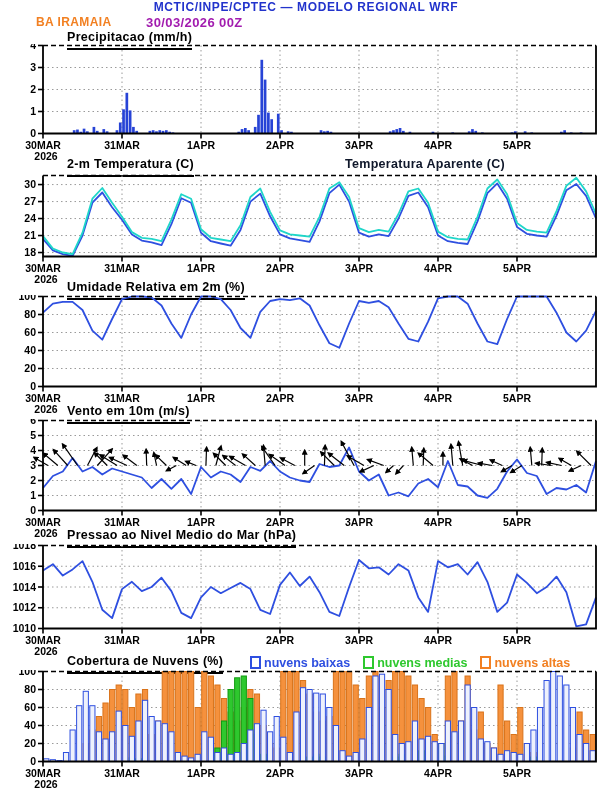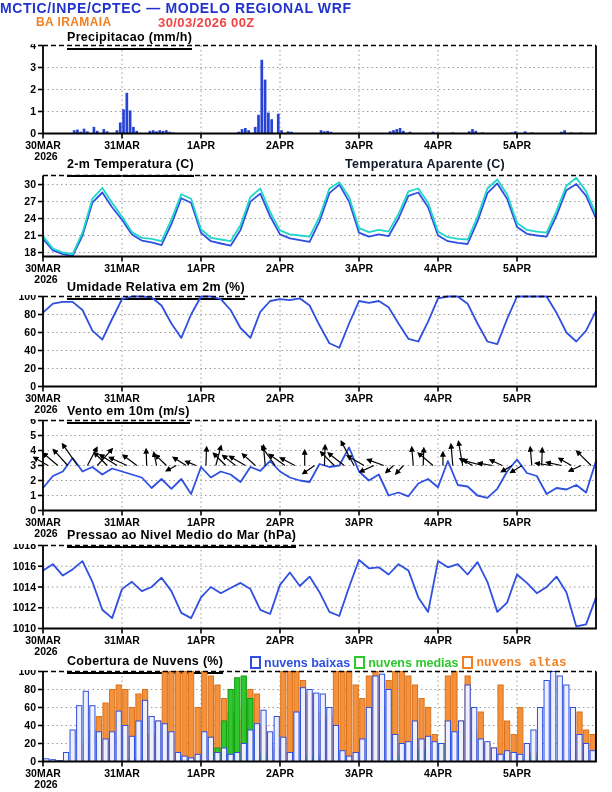--- a/index.html
+++ b/index.html
@@ -1,60 +1,60 @@
 <!DOCTYPE html>
 <html><head>
 <meta charset="utf-8">
 <style>
   html,body{margin:0;padding:0;background:#fff;}
   #page{position:relative;width:612px;height:792px;background:#ffffff;overflow:hidden;
         font-family:"Liberation Sans",sans-serif;font-weight:700;}
-  .hdr-title{position:absolute;top:0px;left:0;right:0;font-size:14px;
+  .hdr-title{position:absolute;top:0px;left:0;right:0;text-align:center;font-size:12px;
              letter-spacing:0.6px;}
   .hdr-station{position:absolute;top:15px;left:36px;font-size:12px;letter-spacing:0.4px;}
   .hdr-run{position:absolute;top:15px;left:146px;font-size:13px;letter-spacing:0.4px;}
   .hdr-loc{position:absolute;top:30px;left:354px;font-size:12.5px;letter-spacing:0.3px;}
   .ptitle{position:absolute;left:67px;font-size:12.5px;color:#000;border-bottom:2px solid #000;
           padding-bottom:4px;line-height:13px;letter-spacing:0.3px;}
   .ptitle2{position:absolute;font-size:12.5px;line-height:13px;letter-spacing:0.3px;}
   svg.panel{position:absolute;left:0;}
   svg text{font-family:"Liberation Sans",sans-serif;font-weight:700;fill:#000;}
-  .legend{position:absolute;top:656px;left:250px;display:flex;gap:4px;align-items:center;
+  .legend{position:absolute;top:656px;left:250px;display:flex;gap:13px;align-items:center;
           font-size:12.5px;line-height:12px;}
   .legend .item{display:flex;align-items:center;gap:3px;}
   .sq{width:7px;height:9px;border-style:solid;border-width:2px;background:#fff;display:inline-block;}
 </style>
 </head>
 <body>
 
 <div id="page">
   <div class="hdr-title" style="color: rgb(34, 51, 204);">MCTIC/INPE/CPTEC — MODELO REGIONAL WRF</div>
   <div class="hdr-station" style="color: rgb(242, 128, 34);">BA IRAMAIA</div>
-  <div class="hdr-run" style="color: #ef4444; margin-left: 12px;">30/03/2026 00Z</div>
+  <div class="hdr-run" style="color: #a21caf;">30/03/2026 00Z</div>
 
   <div class="ptitle" style="top:31px">Precipitacao (mm/h)</div>
   <div class="ptitle" style="top:158px">2-m Temperatura (C)</div>
   <div class="ptitle2" style="top: 158px; left: 345px; color: #0f172a;">Temperatura Aparente (C)</div>
   <div class="ptitle" style="top:281px">Umidade Relativa em 2m (%)</div>
   <div class="ptitle" style="top:405px">Vento em 10m (m/s)</div>
   <div class="ptitle" style="top:529px">Pressao ao Nivel Medio do Mar (hPa)</div>
   <div class="ptitle" style="top:655px">Cobertura de Nuvens (%)</div>
 
   <div class="legend">
     <span class="item">
       <span class="sq" id="sq-low" style="border-color: rgb(46, 79, 224);"></span>
       <span id="lg-low" style="color: rgb(46, 79, 224);">nuvens baixas</span>
     </span>
     <span class="item">
       <span class="sq" id="sq-mid" style="border-color: rgb(46, 200, 46);"></span>
       <span id="lg-mid" style="color: rgb(46, 200, 46);">nuvens medias</span>
     </span>
     <span class="item">
       <span class="sq" id="sq-high" style="border-color: rgb(242, 128, 34);"></span>
-      <span id="lg-high" style="color: rgb(242, 128, 34); font-family: Liberation Mono, monospace;">nuvens altas</span>
+      <span id="lg-high" style="color: rgb(242, 128, 34);">nuvens altas</span>
     </span>
   </div>
 
   <svg class="panel" id="p0" style="top:44px" width="612" height="118">
       <g>
         <line x1="122" y1="1.5" x2="122" y2="89.5" stroke="#9a9a9a" stroke-width="1" stroke-dasharray="1.5 3"></line>
         <line x1="201" y1="1.5" x2="201" y2="89.5" stroke="#9a9a9a" stroke-width="1" stroke-dasharray="1.5 3"></line>
         <line x1="280" y1="1.5" x2="280" y2="89.5" stroke="#9a9a9a" stroke-width="1" stroke-dasharray="1.5 3"></line>
         <line x1="359" y1="1.5" x2="359" y2="89.5" stroke="#9a9a9a" stroke-width="1" stroke-dasharray="1.5 3"></line>
         <line x1="438" y1="1.5" x2="438" y2="89.5" stroke="#9a9a9a" stroke-width="1" stroke-dasharray="1.5 3"></line>

